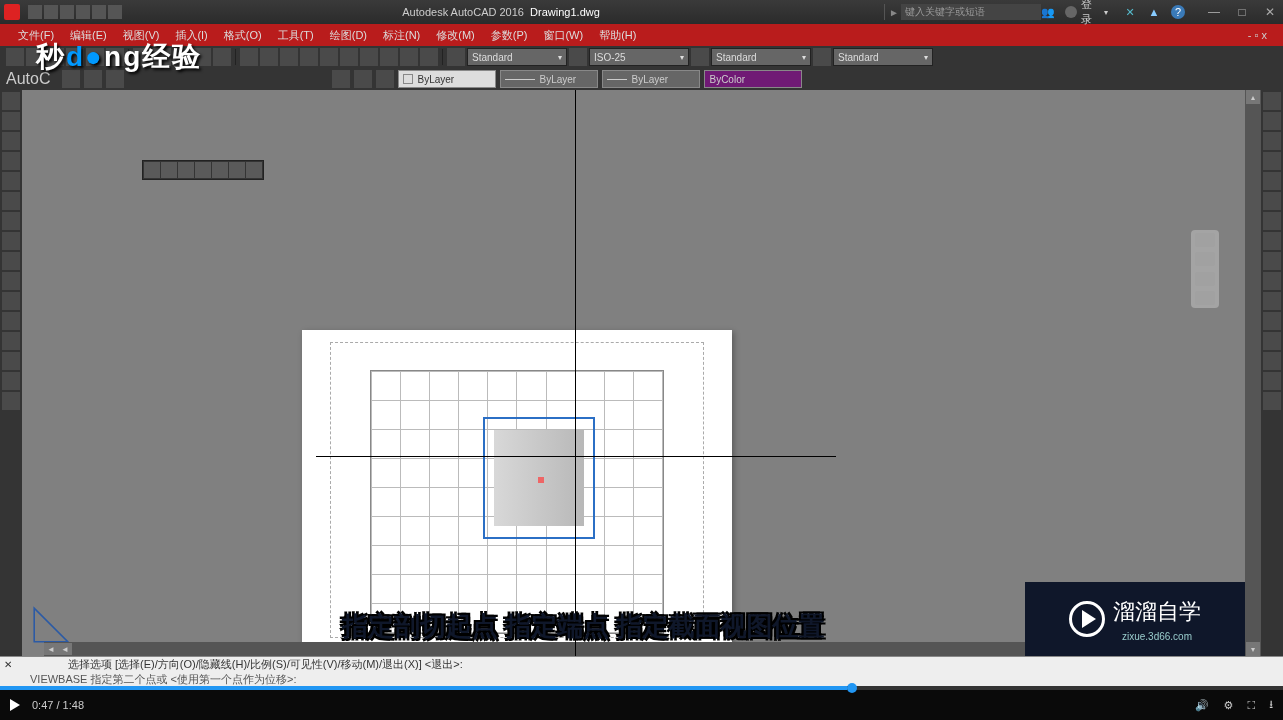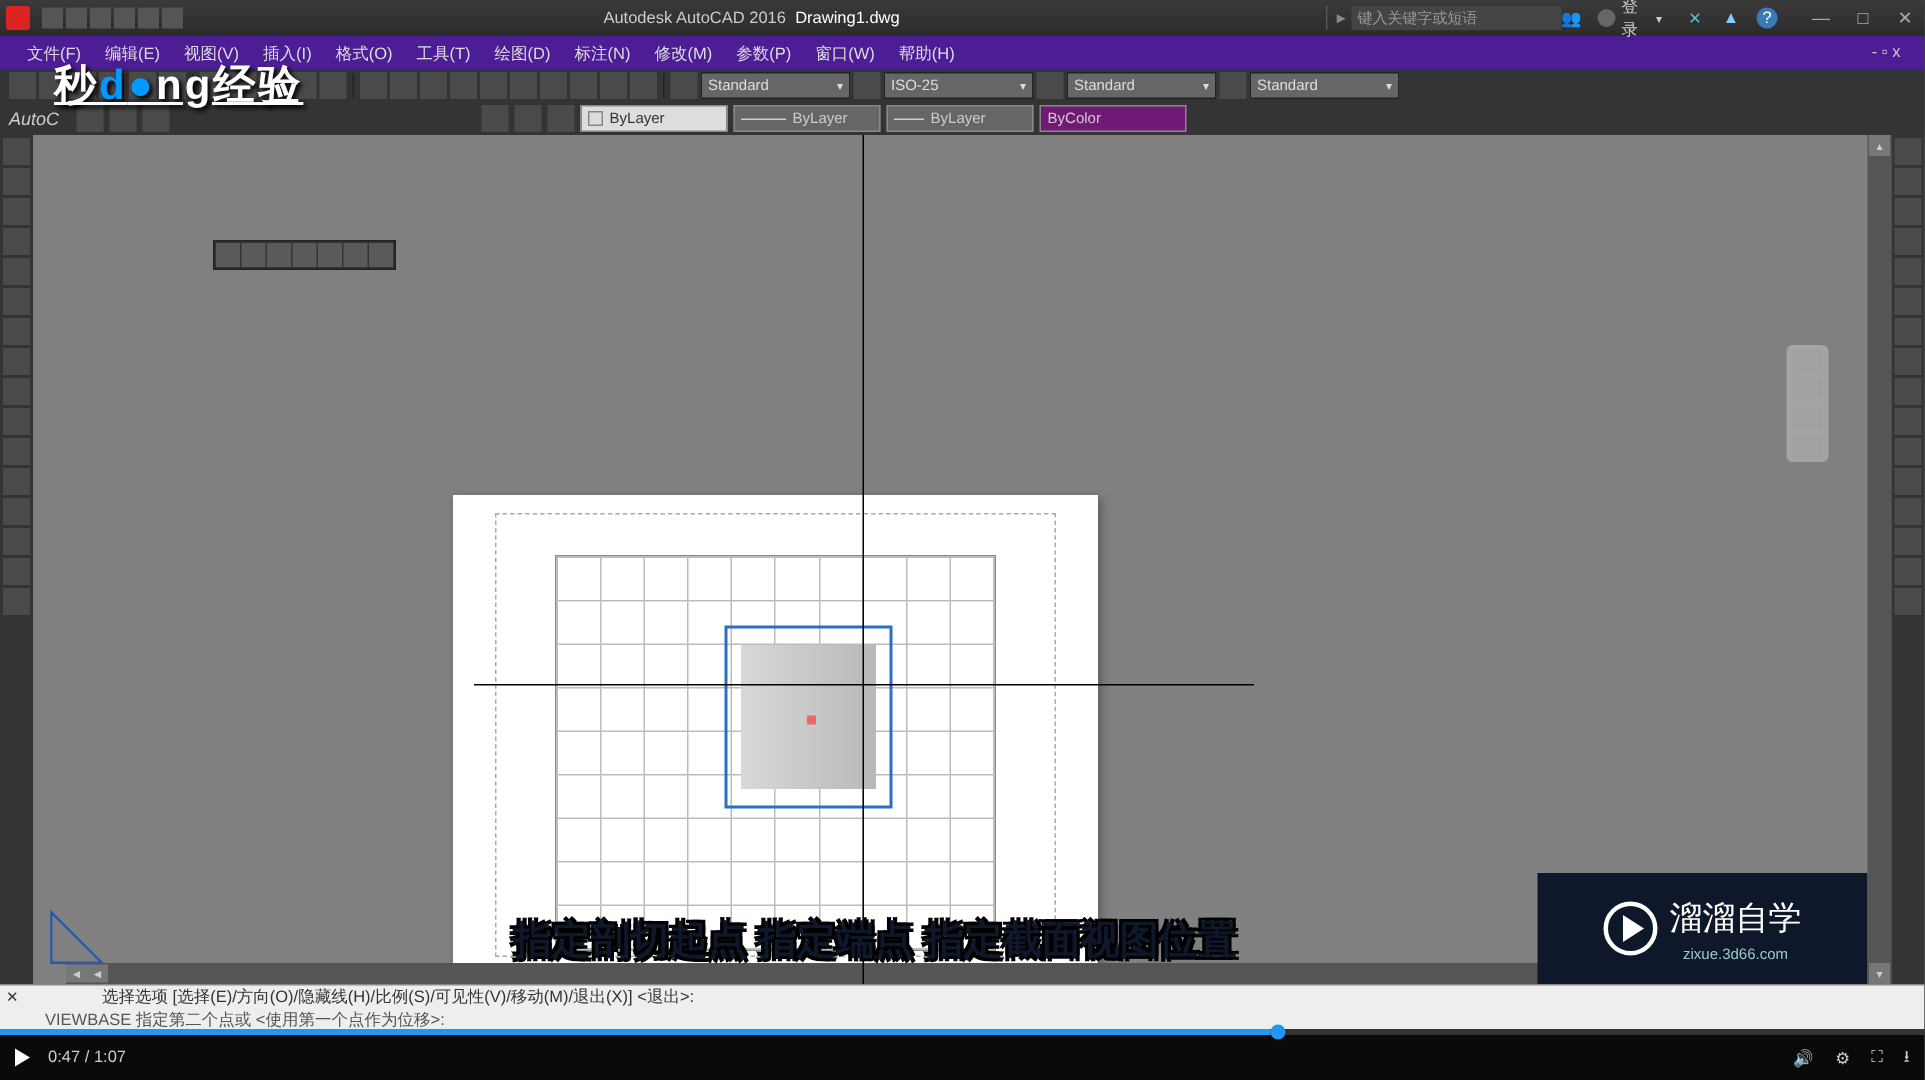--- a/index.html
+++ b/index.html
@@ -13,44 +13,44 @@
   .titlebar .center { flex: 1; text-align: center; }
   .titlebar .center .doc { color: #fff; }
   .titlebar .search { width: 140px; height: 16px; background: #444; color: #999; font-size: 10px; padding: 0 4px; display: flex; align-items: center; }
   .titlebar .right { display: flex; align-items: center; gap: 10px; margin-right: 6px; }
   .titlebar .right span { width: 14px; height: 14px; display: inline-flex; align-items: center; justify-content: center; font-size: 11px; }
   .titlebar .login { display: flex; align-items: center; gap: 4px; font-size: 11px; }
   .titlebar .winbtns { display: flex; gap: 14px; margin-left: 12px; }
   .titlebar .winbtns span { color: #aaa; font-size: 12px; }
   
   
-  .menubar { height: 22px; background: #4c1d95; display: flex; align-items: center; color: #ddd; font-size: 11px; padding-left: 10px; }
+  .menubar { height: 22px; background: #b91c1c; display: flex; align-items: center; color: #ddd; font-size: 11px; padding-left: 10px; }
   .menubar span { padding: 2px 8px; }
   .menubar .close-x { margin-left: auto; margin-right: 8px; color: #ccc; font-size: 11px; }
   
   
   .toolbar { height: 22px; background: #343434; display: flex; align-items: center; padding: 0 6px; gap: 2px; }
   .toolbar .btn { width: 18px; height: 18px; background: #4a4a4a; }
   .toolbar .sep { width: 1px; height: 16px; background: #222; margin: 0 2px; }
   .toolbar .combo { height: 18px; background: #666; border: 1px solid #222; color: #ddd; font-size: 10px; padding: 0 4px; display: flex; align-items: center; justify-content: space-between; }
   .toolbar .combo.w1 { width: 100px; }
   .toolbar .combo.w2 { width: 100px; }
   .toolbar .combo::after { content: "▾"; font-size: 8px; margin-left: 4px; }
   
   
   .toolbar2 { height: 22px; background: #343434; display: flex; align-items: center; padding: 0 6px; gap: 4px; }
-  .toolbar2 .brand { font-size: 12px; color: #ccc; margin-right: 8px; font-style: italic; }
+  .toolbar2 .brand { font-size: 16px; color: #ccc; margin-right: 8px; }
   .toolbar2 .btn { width: 18px; height: 18px; background: #4a4a4a; }
   .toolbar2 .combo { height: 18px; background: #ddd; border: 1px solid #888; color: #333; font-size: 10px; padding: 0 4px; display: flex; align-items: center; }
   .toolbar2 .combo.lw { width: 98px; background: #666; color: #ccc; }
   .toolbar2 .combo.line { width: 98px; background: #666; color: #ccc; }
   .toolbar2 .combo.c1 { width: 98px; }
   
   
-  .logo-overlay { position: absolute; left: 36px; top: 38px; font-size: 28px; font-weight: bold; color: #fff; text-shadow: 2px 2px 3px #000; z-index: 50; letter-spacing: 2px; text-decoration: underline; }
+  .logo-overlay { position: absolute; left: 36px; top: 38px; font-size: 28px; font-weight: bold; color: #fff; text-shadow: 2px 2px 3px #000; z-index: 50; letter-spacing: 2px; }
   .logo-overlay .o { color: #09f; }
   
   
   .main { position: absolute; top: 90px; left: 0; right: 0; bottom: 64px; display: flex; background: #808080; }
   .left-tool { width: 22px; background: #343434; display: flex; flex-direction: column; padding-top: 2px; gap: 2px; }
   .left-tool span { width: 18px; height: 18px; background: #4a4a4a; margin: 0 auto; }
   .right-tool { width: 22px; background: #343434; display: flex; flex-direction: column; padding-top: 2px; gap: 2px; }
   .right-tool span { width: 18px; height: 18px; background: #4a4a4a; margin: 0 auto; }
   .canvas-wrap { flex: 1; position: relative; overflow: hidden; }
   .vscroll { width: 16px; background: #555; display: flex; flex-direction: column; align-items: center; }
@@ -446,21 +446,21 @@
   <div class="row2">VIEWBASE 指定第二个点或 &lt;使用第一个点作为位移&gt;:</div>
 </div>
 
 <div class="player">
   <div class="progress">
     <div class="fill"></div>
       <div class="knob"></div>
   </div>
   <div class="ctrls">
     <div class="play"></div>
-    <span><span>0:47</span> / <span>1:07</span></span>
+    <span><span>0:47</span> / <span>1:48</span></span>
     <div class="right">
       <span>🔊</span>
       <span>⚙</span>
       <span>⛶</span>
       <span>⭳</span>
     </div>
   </div>
 </div>
 
 </body></html>

